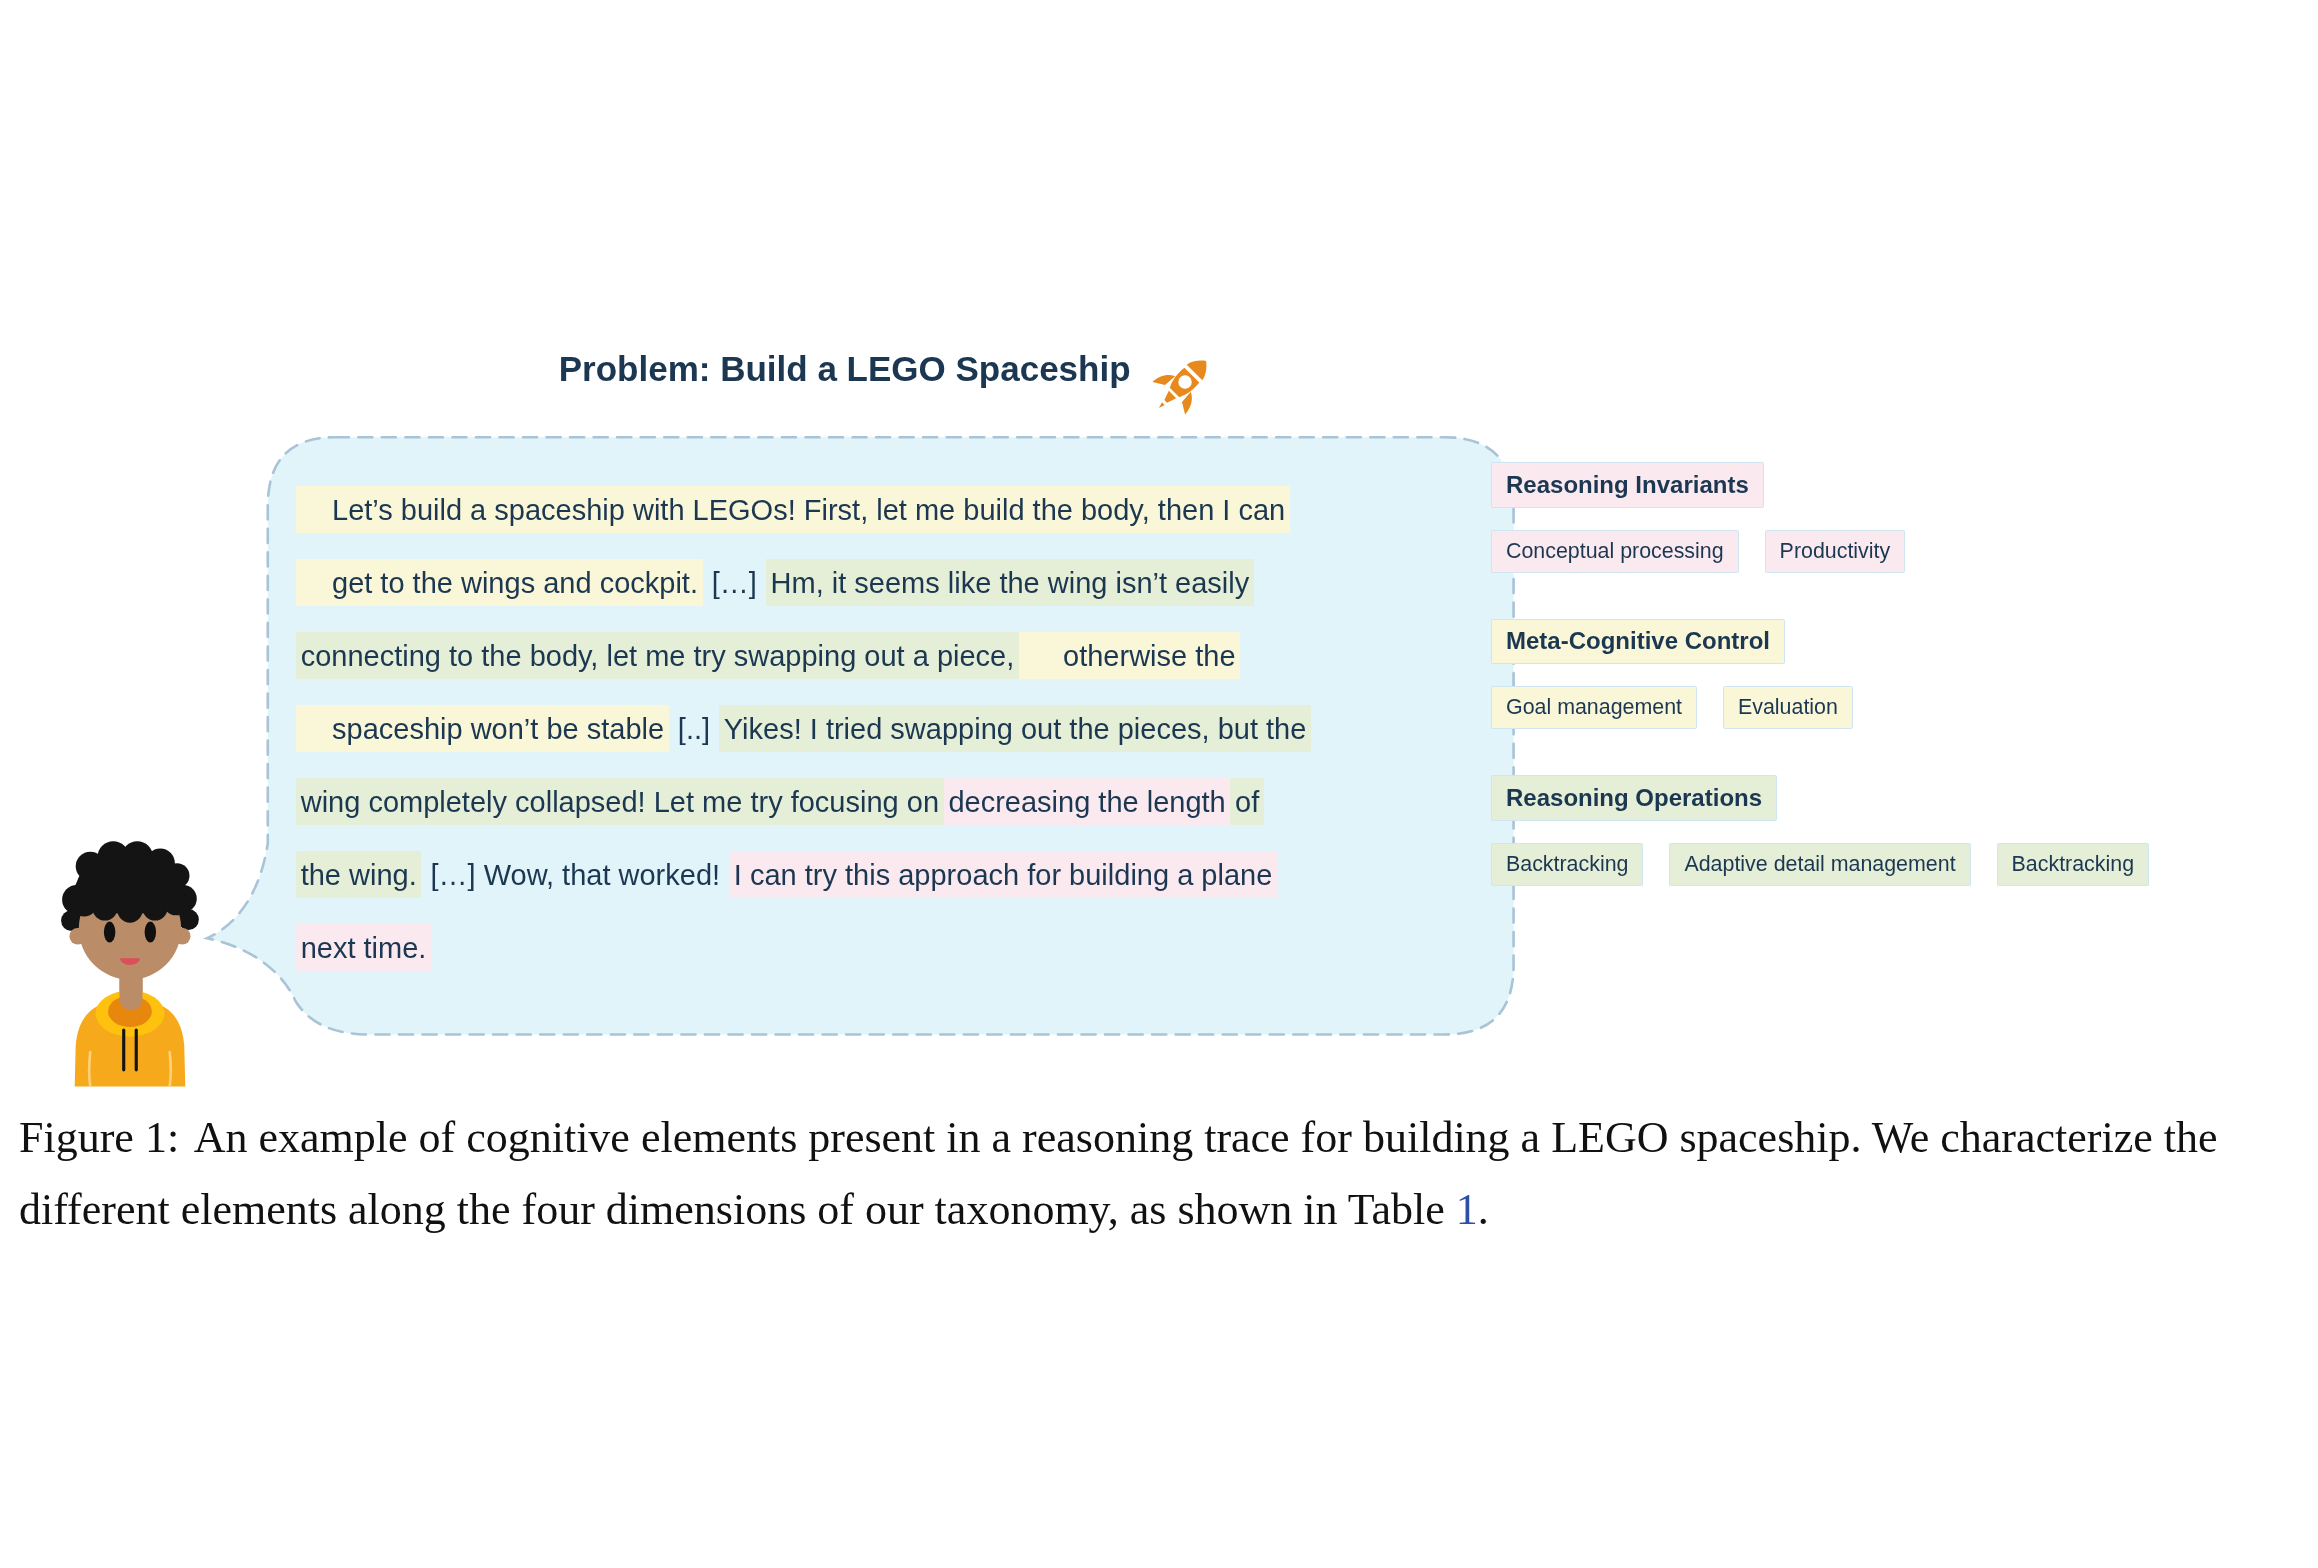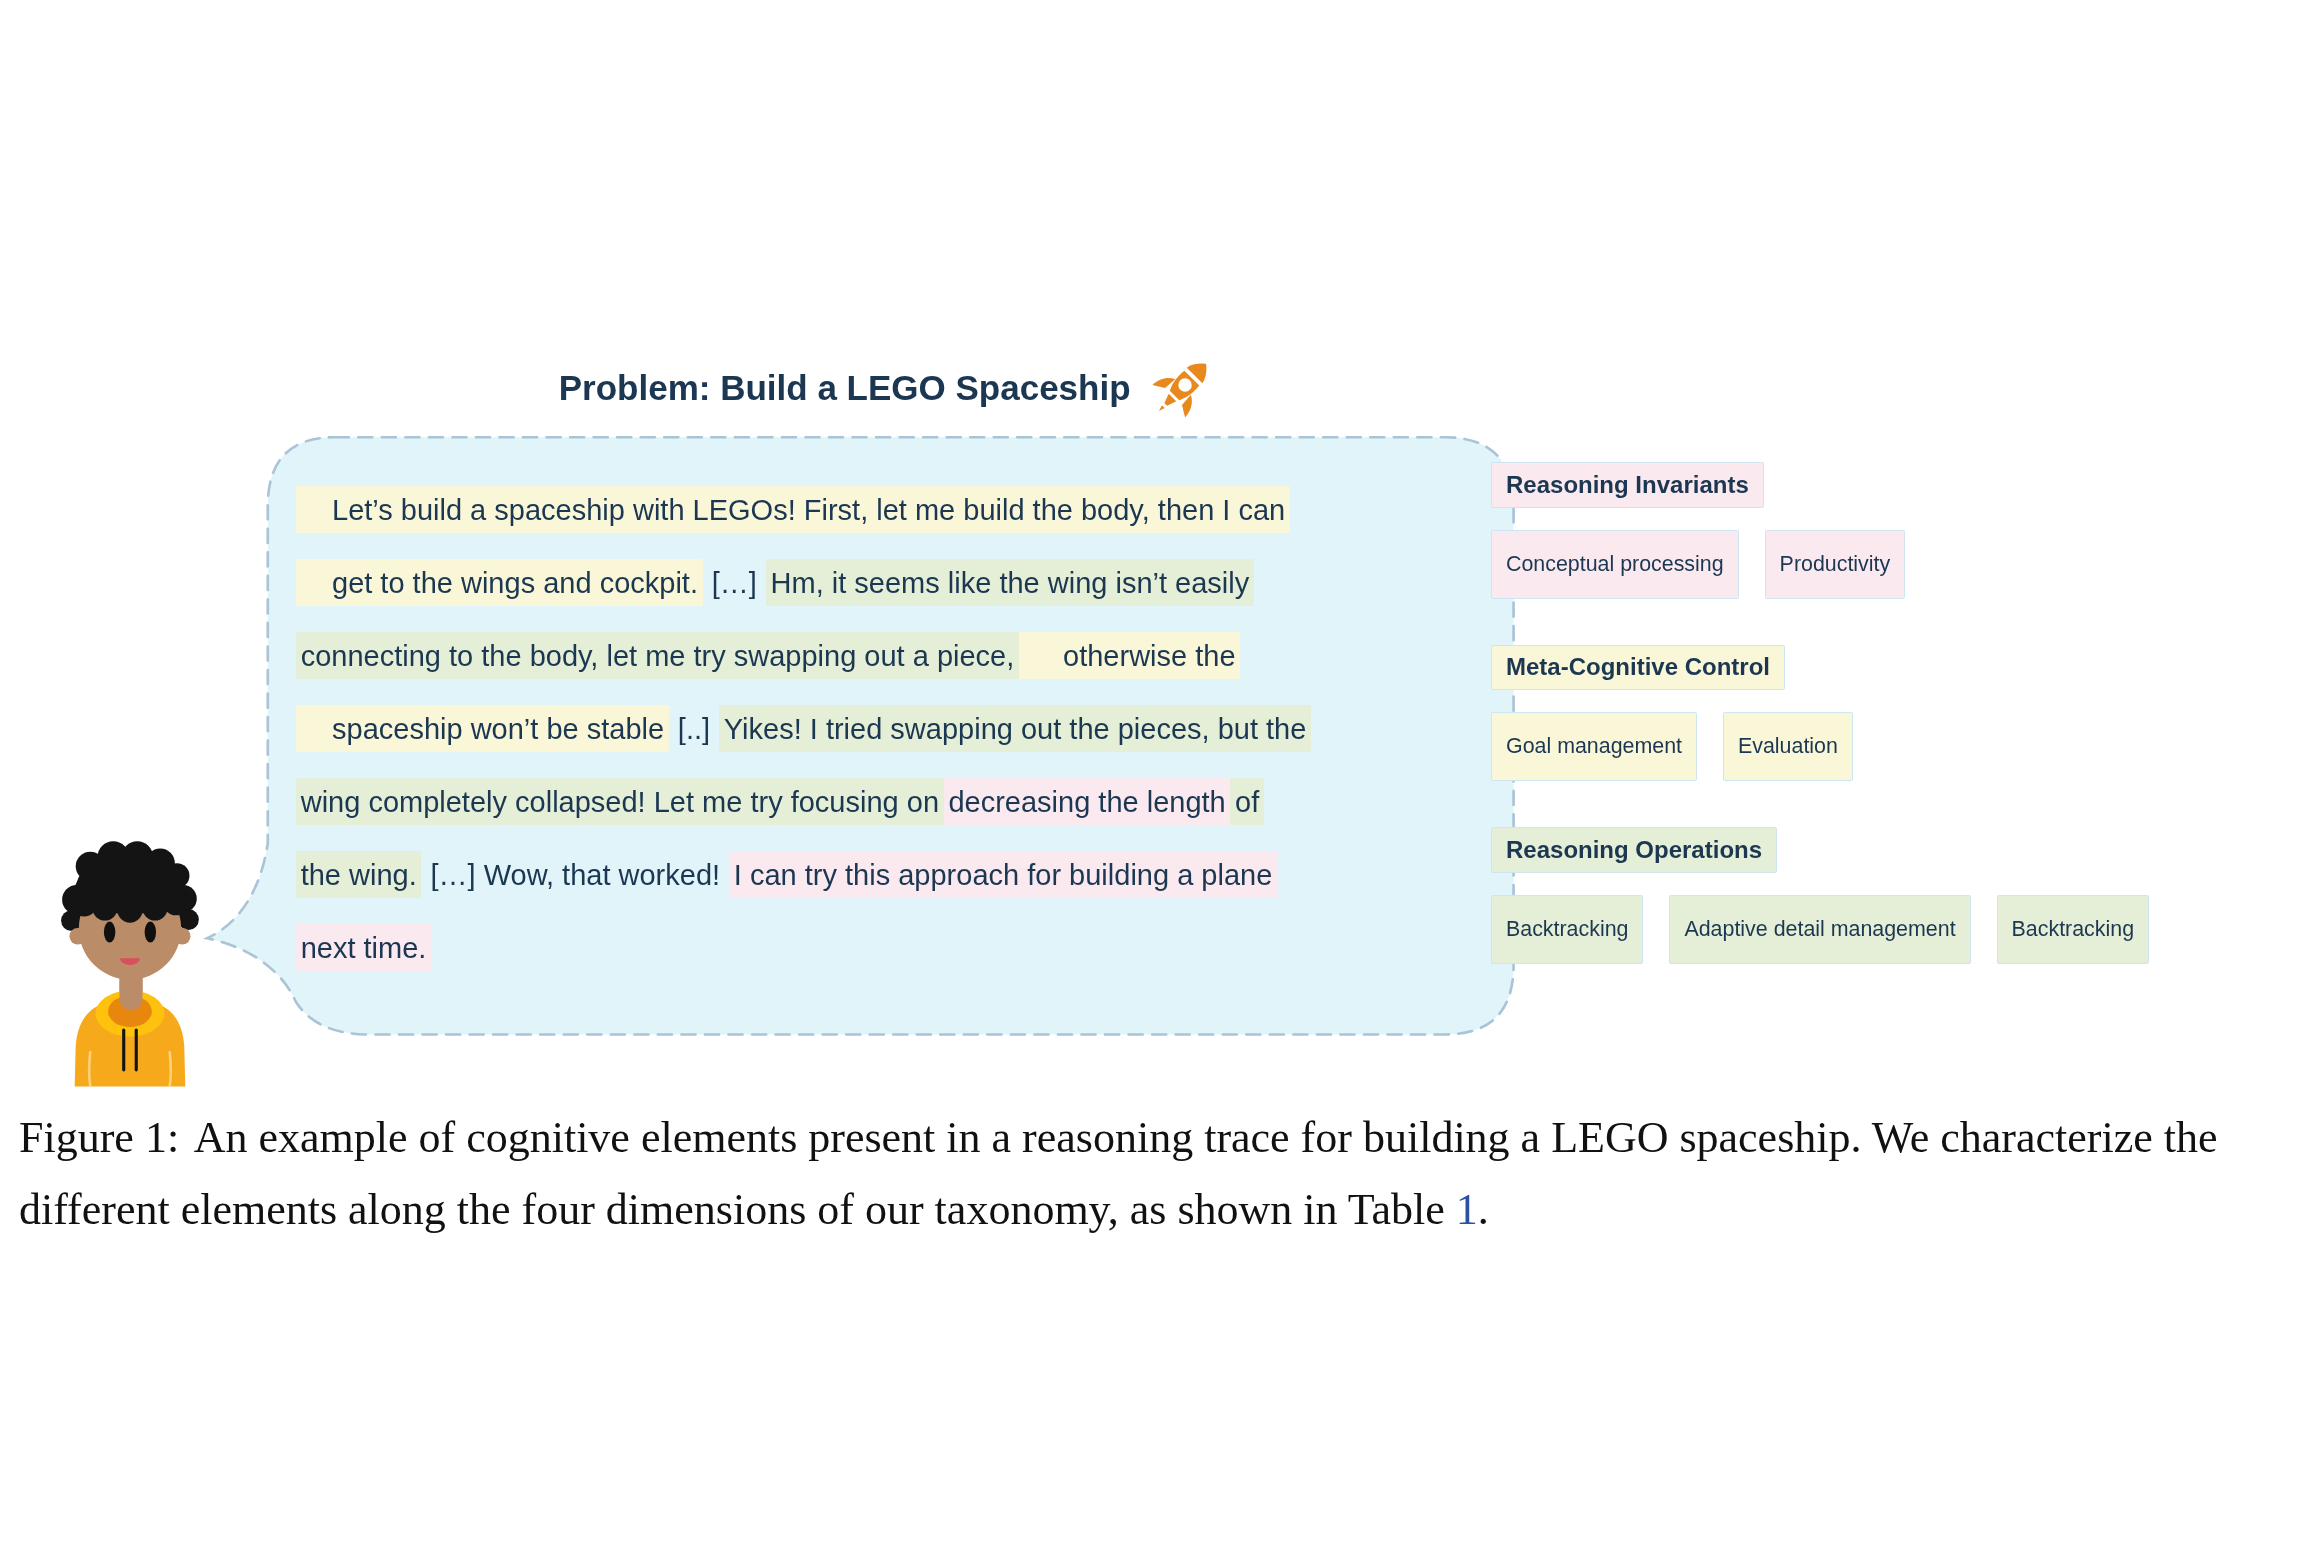--- a/index.html
+++ b/index.html
@@ -5,21 +5,21 @@
   html,body{margin:0;padding:0;}
   body{
     width:2319px;height:1569px;position:relative;overflow:hidden;
     background:#ffffff;
     font-family:"Liberation Sans",sans-serif;
   }
 
   
   .title-row{
     position:absolute;left:263px;top:349px;width:1251px;height:78px;
-    display:flex;align-items:center;justify-content:center;gap:15.7px;
+    display:flex;align-items:flex-start;justify-content:center;gap:15.7px;
     color:var(--navy);font-weight:700;font-size:35px;letter-spacing:0;
   }
   .rocket{width:72px;height:72px;flex:0 0 auto;}
 
   
   .bubble-canvas{position:absolute;left:0;top:0;width:2319px;height:1569px;pointer-events:none;}
   .bubble-path{
     fill:var(--bubble-fill);
     stroke:var(--bubble-border);
     stroke-width:5;
@@ -44,21 +44,21 @@
   .legend-header{
     display:inline-block;
     font-weight:700;font-size:24px;color:var(--navy);
     padding:7.8px 14px;
     border:1.6px solid var(--legend-border);border-radius:1.6px;
     white-space:nowrap;
   }
   .chip-row{display:flex;gap:26px;margin-top:22px;}
   .chip{
     font-size:21.4px;color:var(--navy);
-    padding:21px 14px;
+    padding:8px 14px;
     border:1.6px solid var(--legend-border);border-radius:1.6px;
     white-space:nowrap;
   }
   .tone-pink{background:var(--hl-pink);}
   .tone-yellow{background:var(--hl-yellow);}
   .tone-blue{background:var(--legend-blue);}
   .tone-green{background:var(--hl-green);}
 
   
   .avatar{position:absolute;left:59px;top:841px;}

